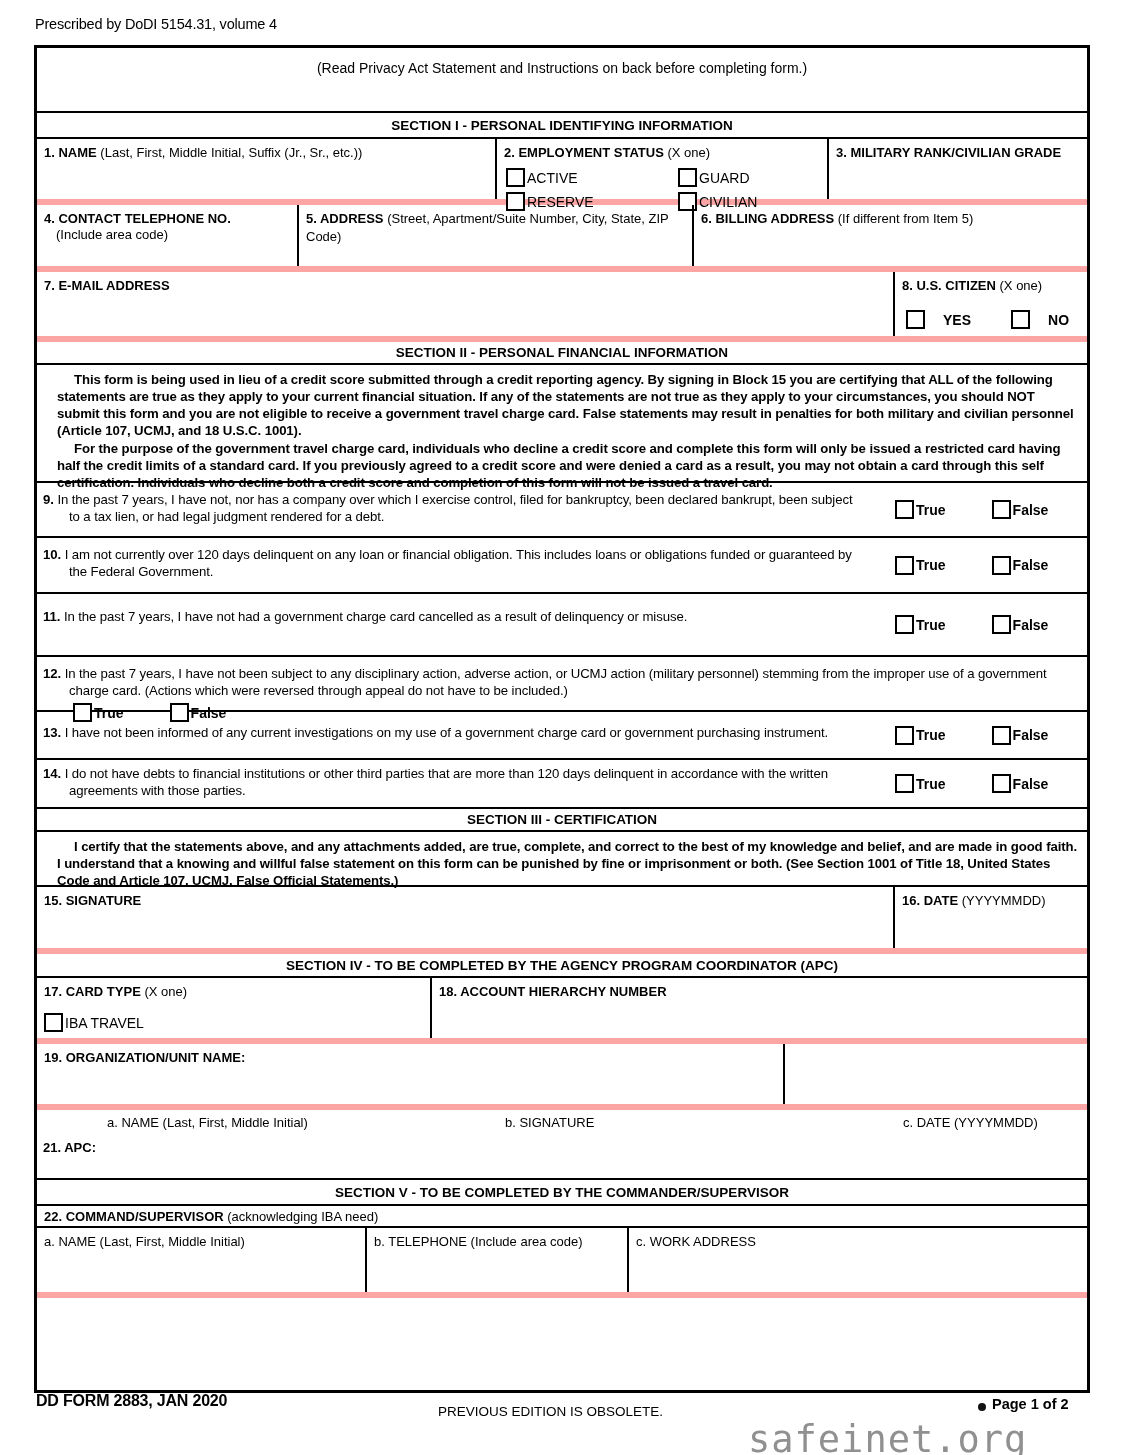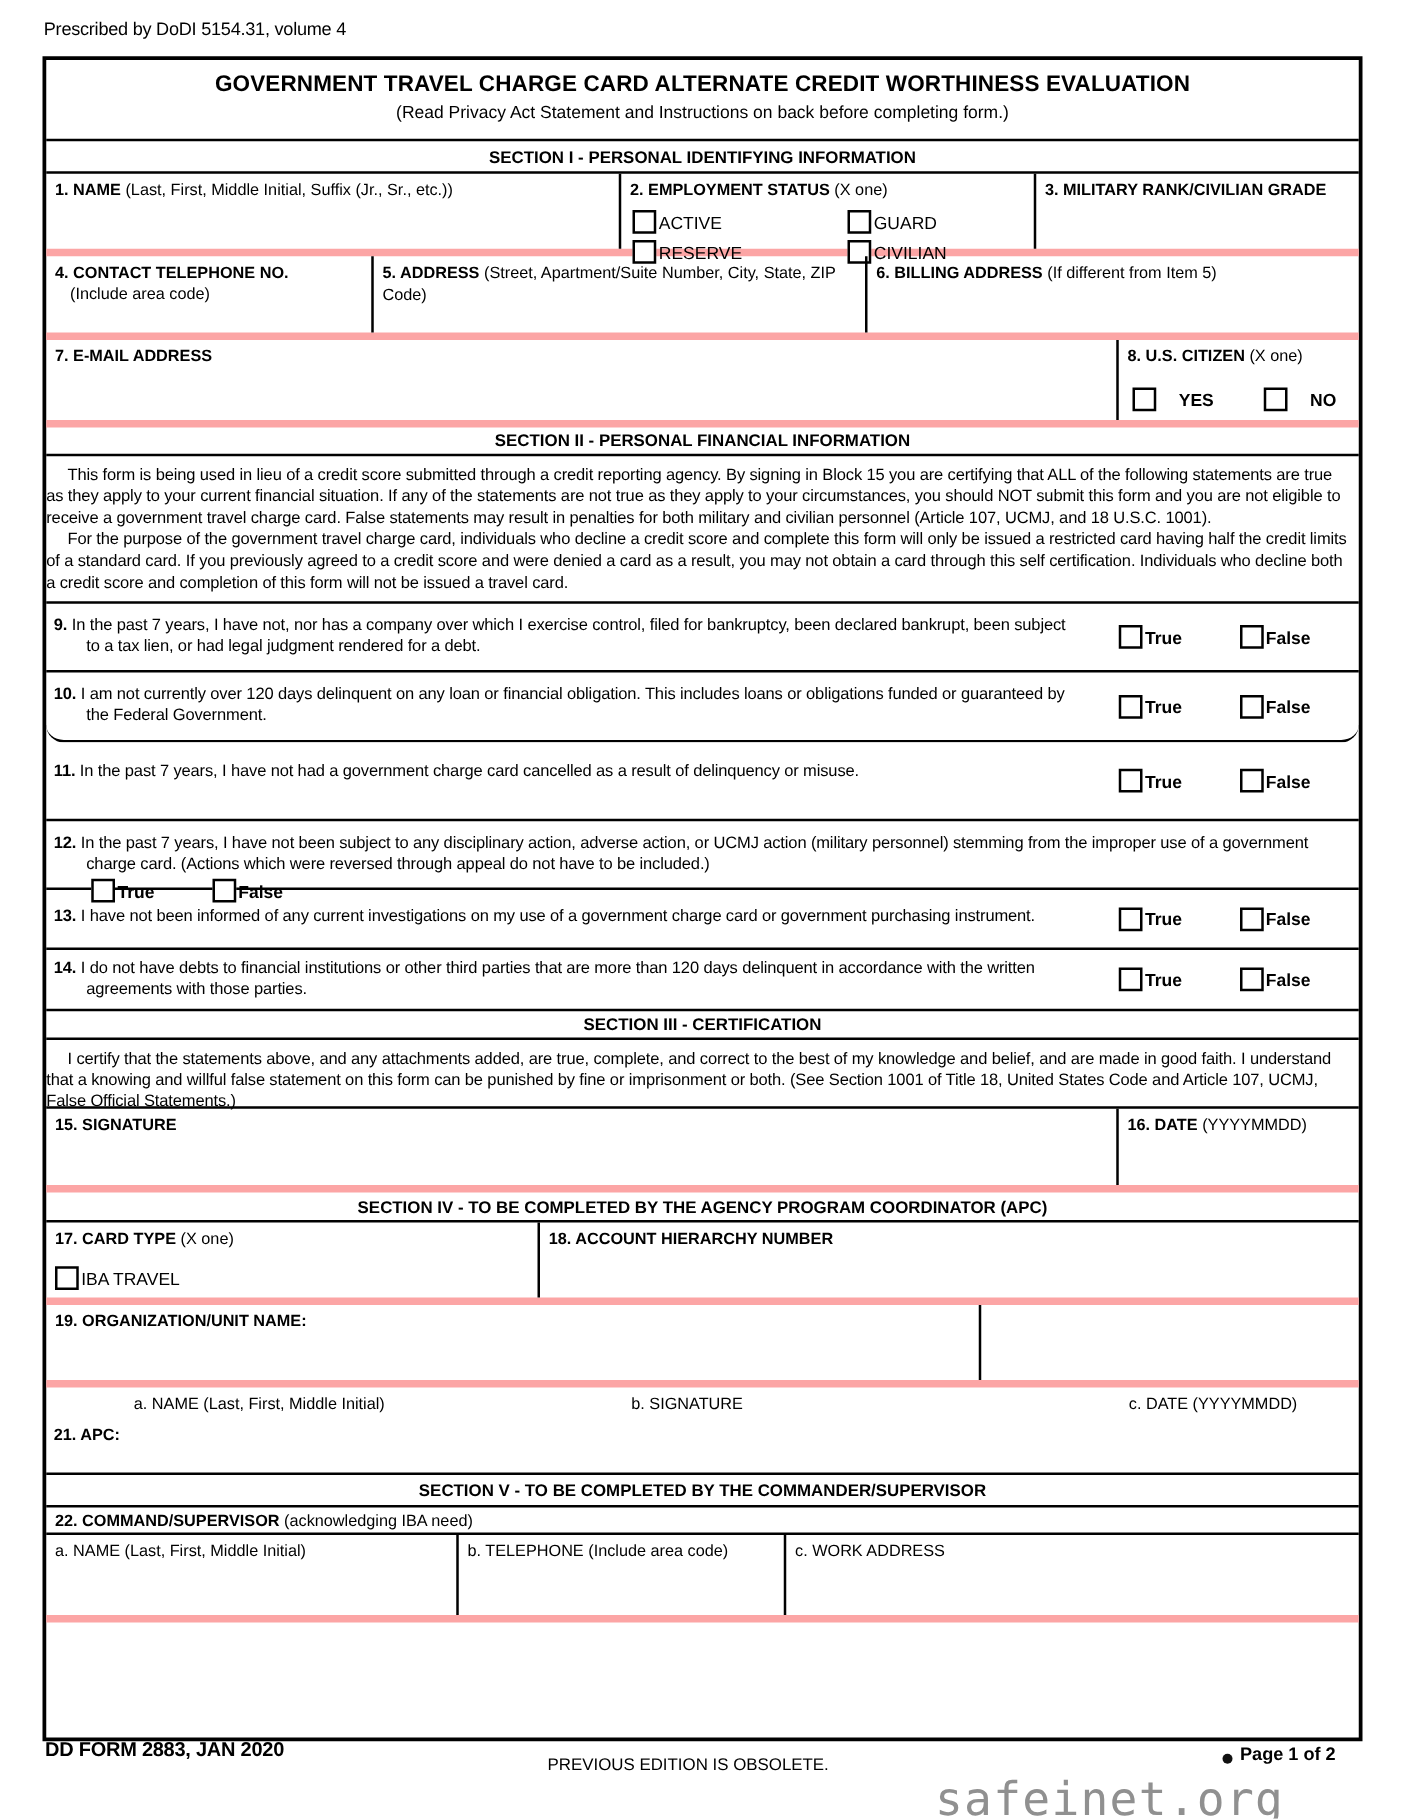--- a/index.html
+++ b/index.html
@@ -25,21 +25,21 @@
   }
   .lbl { font-size:13px; font-weight:bold; }
   .hint { font-weight:normal; }
   .cb {
     display:inline-block; width:19px; height:19px; border:2px solid #000;
     background:#fff; vertical-align:middle; flex-shrink:0;
   }
   .optrow { display:flex; align-items:center; }
   .optrow .olbl { font-size:14px; margin-left:2px; font-weight:normal; }
   .emp-grid { display:grid; grid-template-columns:172px 150px; row-gap:5px; margin:7px 0 0 2px; }
-  .para { font-size:13.2px; line-height:1.3; padding:6px 9px 4px 0; letter-spacing:-0.1px; }
+  .para { font-size:13.2px; line-height:1.3; padding:6px 9px 4px 20px; letter-spacing:-0.1px;font-weight:bold; }
   .para p { text-indent:17px; }
   .stmt { display:flex; border-bottom:2px solid #000; flex-shrink:0; }
   .stmt-text {
     flex:1; font-size:13.2px; line-height:1.3; padding:8px 4px 4px 32px;
     text-indent:-26px; letter-spacing:-0.1px;
   }
   .stmt-text b { letter-spacing:-0.1px; }
   .tf { width:228px; display:flex; align-items:center; flex-shrink:0; }
   .tf .grp { display:flex; align-items:center; }
   .tf .grp .olbl { font-size:14px; font-weight:bold; margin-left:2px; }
@@ -68,21 +68,20 @@
 </head>
 <body>
 
 <div class="page">
 
   <div class="prescribed">Prescribed by DoDI 5154.31, volume 4</div>
 
   <div class="form">
 
     <div class="titleblk">
-      <div class="t1">GOVERNMENT TRAVEL CHARGE CARD ALTERNATE CREDIT WORTHINESS EVALUATION</div>
       <div class="t2">(Read Privacy Act Statement and Instructions on back before completing form.)</div>
     </div>
 
     <div class="sechdr" style="height:26px;">SECTION I - PERSONAL IDENTIFYING INFORMATION</div>
 
     <div class="row" style="height:66px;">
       <div class="cell" style="width:460px;">
         <span class="lbl"><span>1. NAME</span> <span class="hint">(Last, First, Middle Initial, Suffix (Jr., Sr., etc.))</span></span>
         <div class="fill"></div>
       </div>
@@ -158,21 +157,21 @@
         <span class="grp g1">
             <span class="cb"></span>
             <span class="olbl">True</span>
           </span>
         <span class="grp g2">
             <span class="cb"></span>
             <span class="olbl">False</span>
           </span>
       </div>
     </div>
-    <div class="stmt" style="height:56px;border-radius:14px;">
+    <div class="stmt" style="height:56px;">
       <div class="stmt-text"><b>10.</b> <span>I am not currently over 120 days delinquent on any loan or financial obligation. This includes loans or obligations funded or guaranteed by the Federal Government.</span></div>
       <div class="tf">
         <span class="grp g1">
             <span class="cb"></span>
             <span class="olbl">True</span>
           </span>
         <span class="grp g2">
             <span class="cb"></span>
             <span class="olbl">False</span>
           </span>

